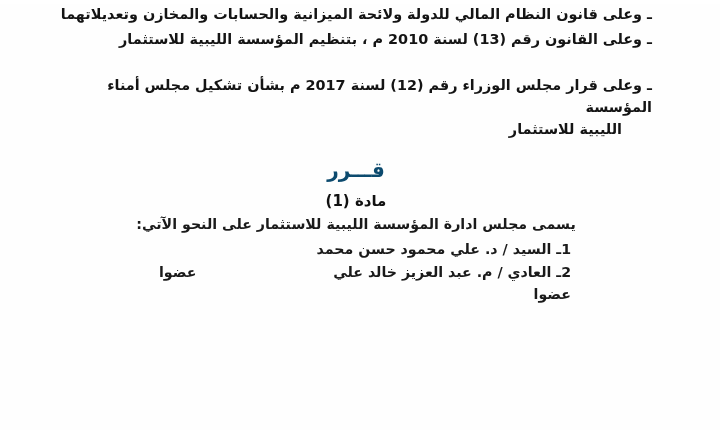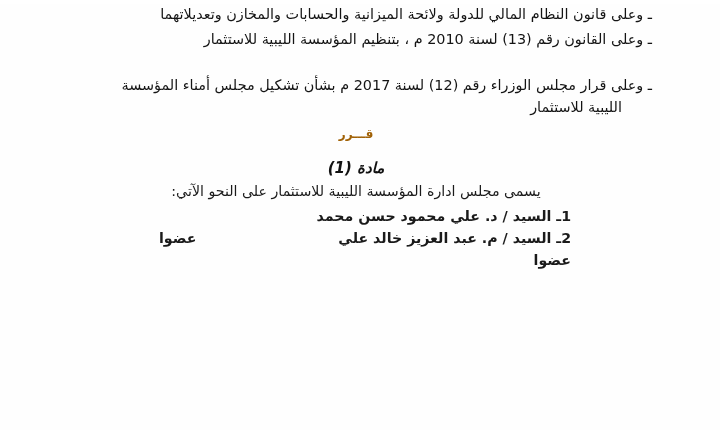--- a/index.html
+++ b/index.html
@@ -23,21 +23,21 @@
     padding: 0 64px 0 56px;
   }
   
   .recital {
     direction: rtl;
     text-align: right;
     font-size: 14.4px;
     line-height: 1.52;
     margin: 0 0 3px 0;
     padding-right: 4px;
-    font-weight: 400;
+    font-weight: 700;
     letter-spacing: 0px;
     color: #141414;
   }
   .recital .cont {
     display: block;
     padding-right: 30px;
     text-align: right;
   }
   .recital.indent-block {
     text-indent: 0;
@@ -46,36 +46,35 @@
   .first-line {
     margin-top: 4px;
   }
   
   .center {
     text-align: center;
     direction: rtl;
     font-weight: 700;
   }
   .decree-word {
-    font-size: 12px;
+    font-size: 20px;
     letter-spacing: 4px;
-    margin: 8px 0 4px 0;
-    color: #a16207;
+    margin: 18px 0 4px 0;
+    color: #0c4a6e;
   }
   .article-title {
     font-size: 15px;
-    margin: 18px 0 6px 0;
+    margin: 10px 0 6px 0;
     color: #111;
-    font-style: italic;
   }
   .lead-line {
     direction: rtl;
     text-align: center;
     font-size: 14.2px;
-    font-weight: 400;
+    font-weight: 700;
     margin: 0 0 6px 0;
   }
   
   .members {
     direction: rtl;
     margin: 0 auto;
     width: 430px;
   }
   .member-row {
     display: flex;
@@ -122,21 +121,21 @@
 
   <div class="center article-title">مادة (1)</div>
 
   <div class="lead-line">يسمى مجلس ادارة المؤسسة الليبية للاستثمار على النحو الآتي:</div>
 
   <div class="members">
     <div class="member-row">
       <span class="member-name">1ـ السيد / د. علي محمود حسن محمد</span>
     </div>
     <div class="member-row">
-      <span class="member-name">2ـ السيد / م. عبد العزيز خالد علي</span>
+      <span class="member-name">2ـ العادي / م. عبد العزيز خالد علي</span>
       <span class="member-role">عضوا</span>
     </div>
     <div class="member-row">
       <span class="member-role">عضوا</span>
     </div>
 
   </div>
 
 </div>
 

